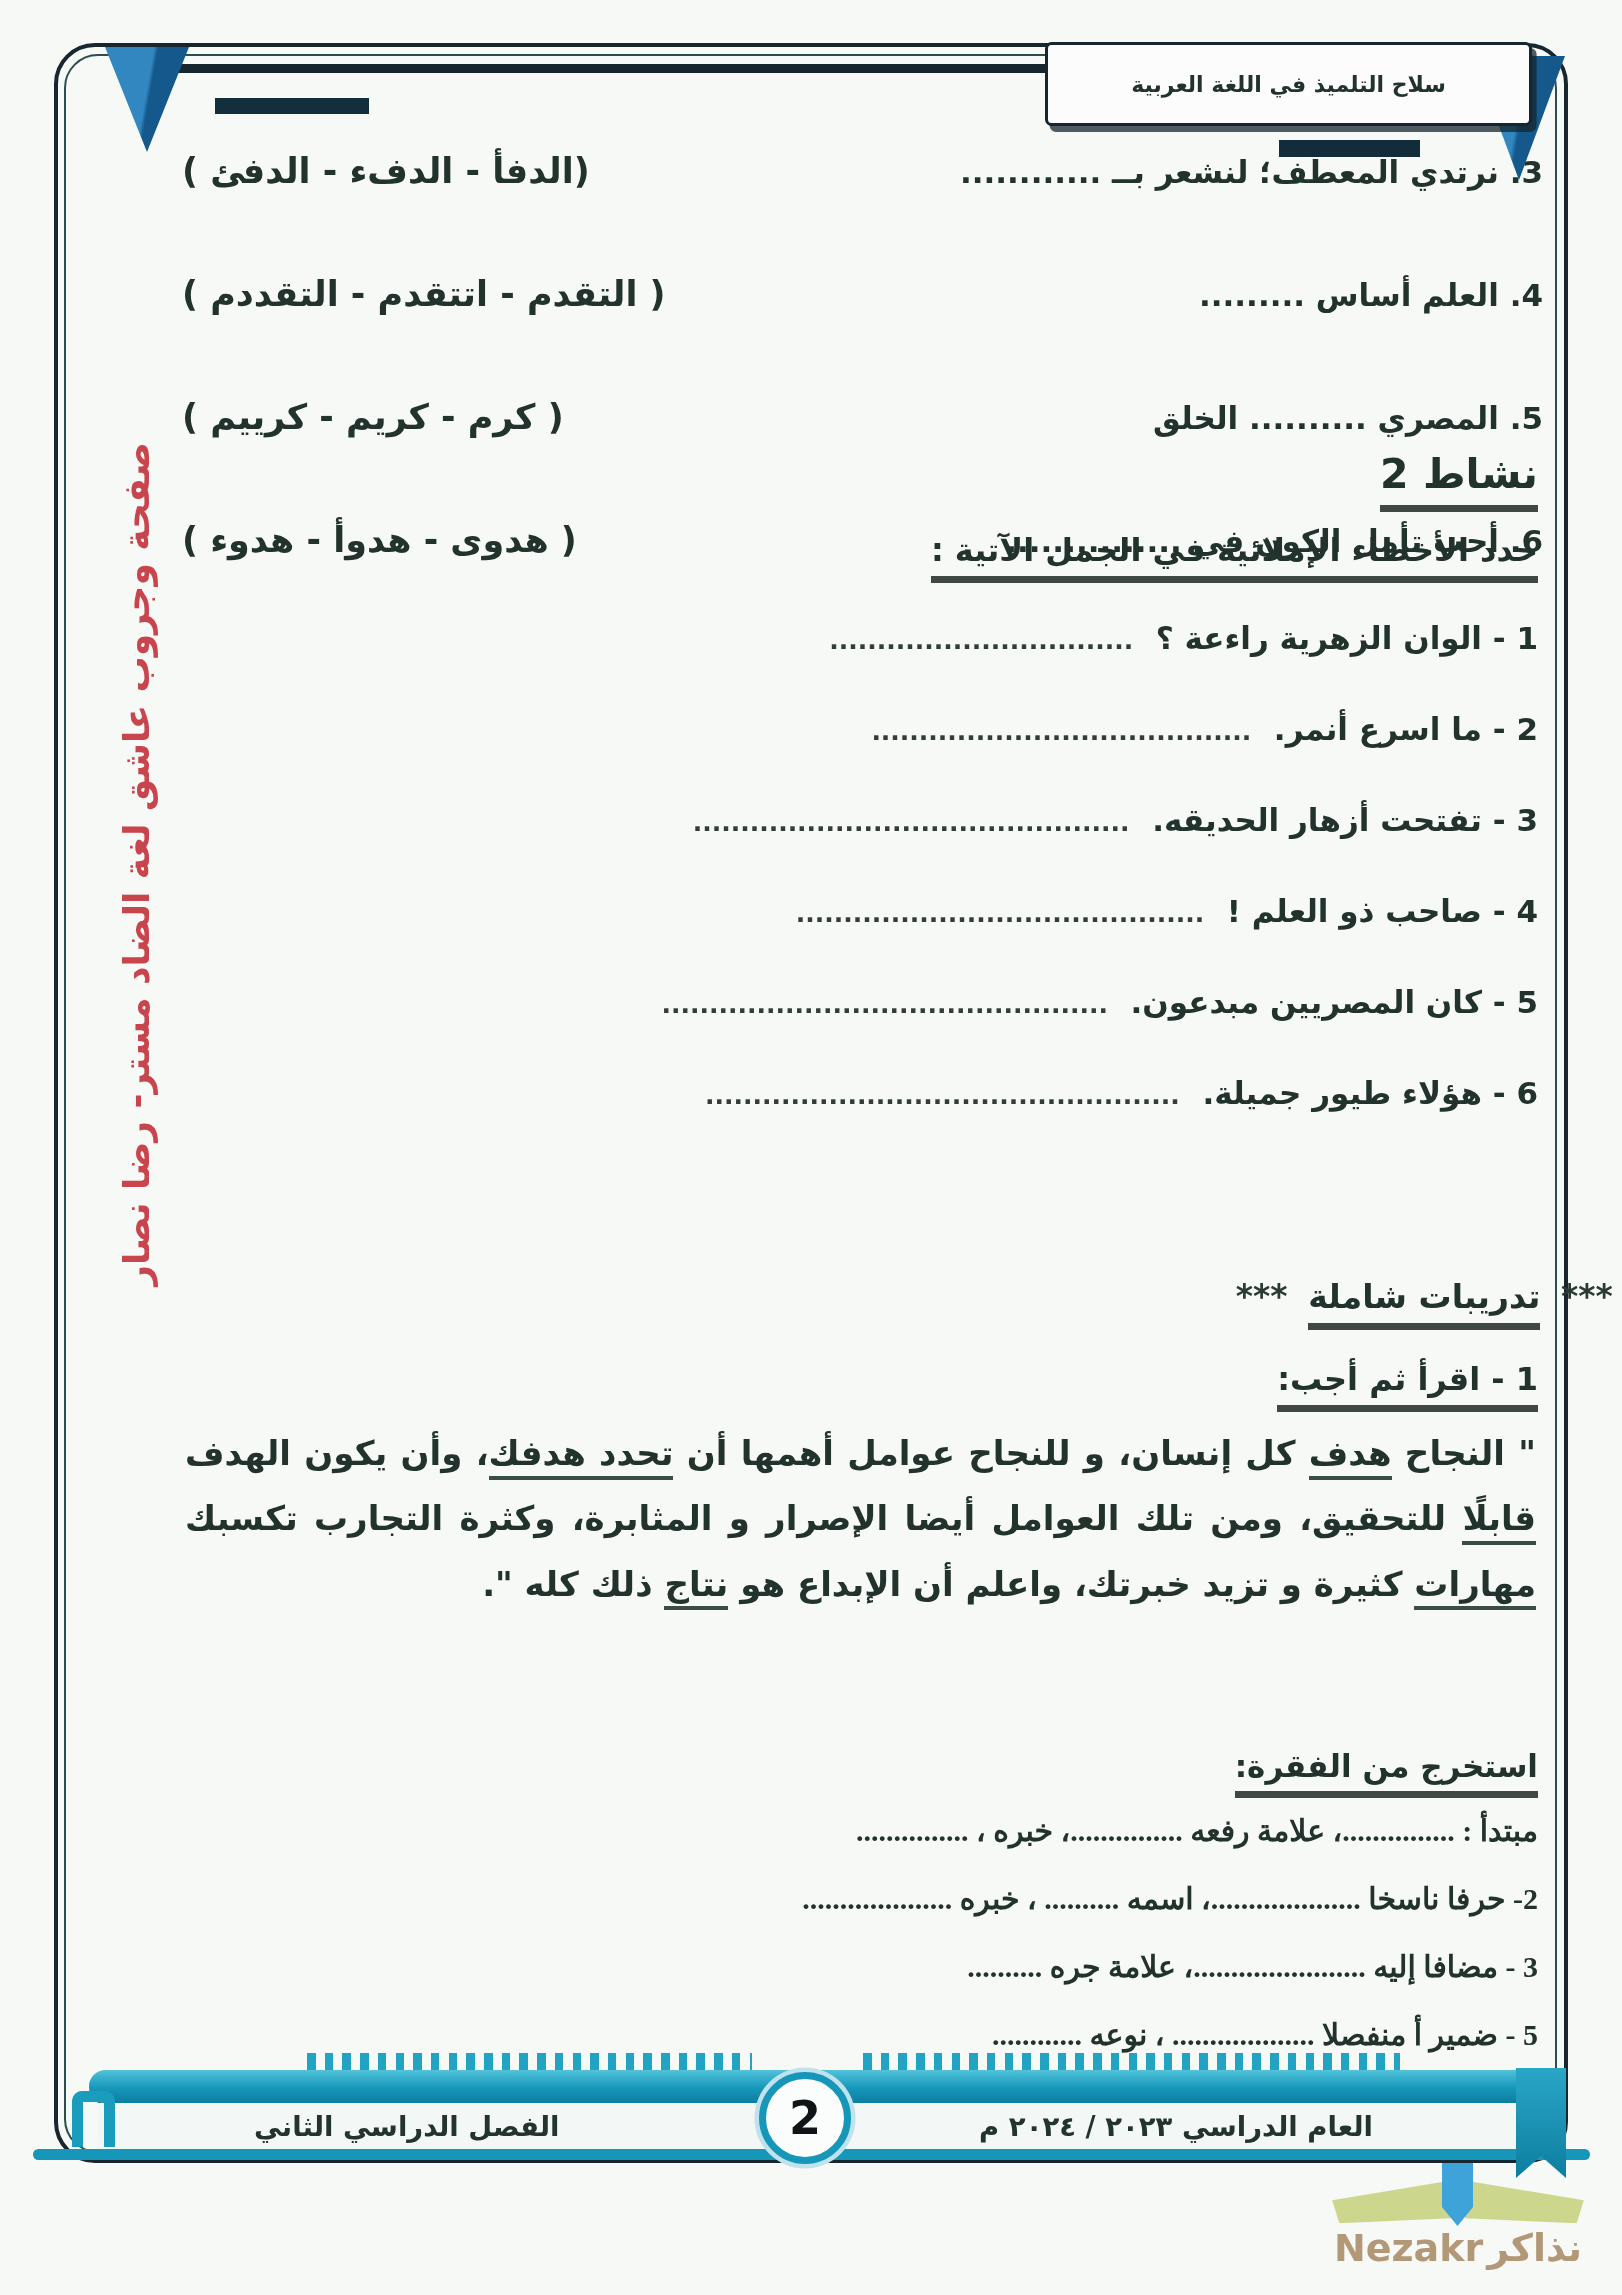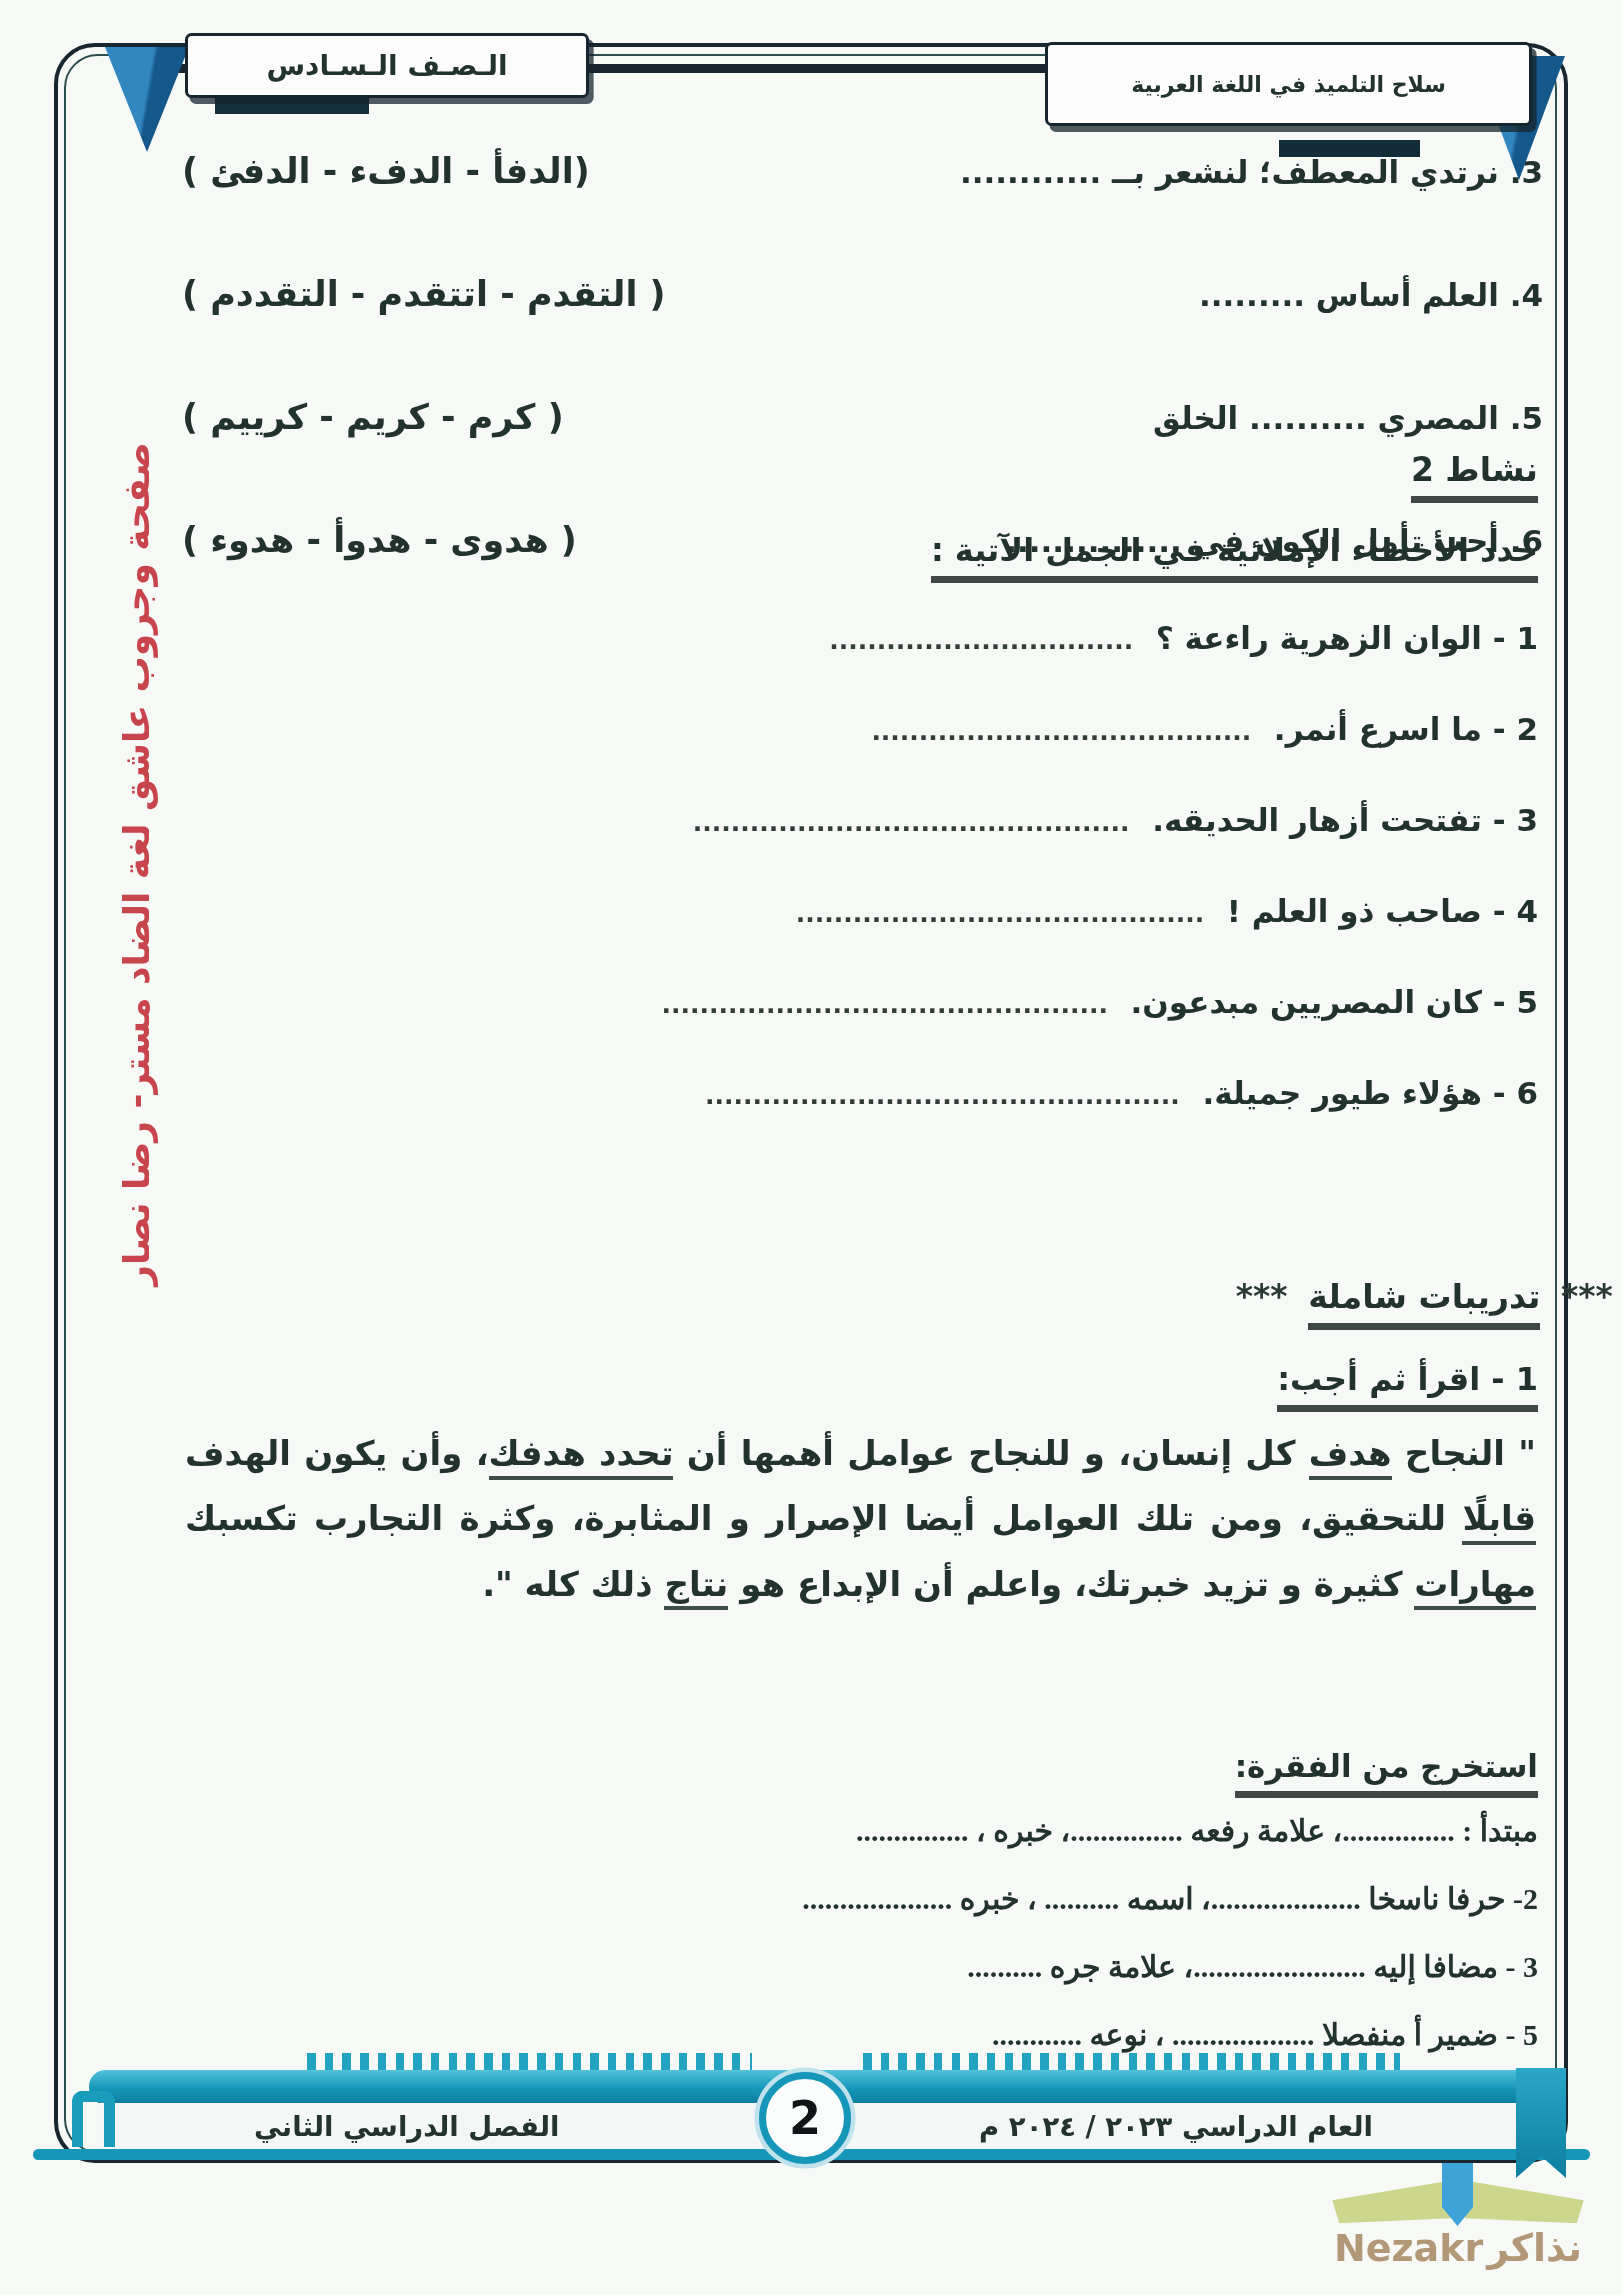--- a/index.html
+++ b/index.html
@@ -33,21 +33,21 @@
   .rednote-text{position:absolute;left:50%;top:50%;
     transform:translate(-50%,-50%) rotate(-90deg);
     white-space:nowrap;font-size:36px;color:#c8454e;}
   
   .vocab{position:absolute;top:111px;right:79px;left:183px;z-index:2;}
   .vrow{display:flex;justify-content:space-between;align-items:baseline;margin-bottom:43px;}
   .vq{font-size:31px;}
   .vopt{font-size:35px;white-space:nowrap;margin-top:40px;}
   
   .bar-u{display:inline-block;border-bottom:7.2px solid #3f4844;padding-bottom:6.5px;}
-  .act2-title{position:absolute;top:450px;right:84px;font-size:33px;z-index:2;}
+  .act2-title{position:absolute;top:450px;right:84px;font-size:41px;z-index:2;}
   .act2-instr{position:absolute;top:531px;right:84px;font-size:32px;z-index:2;}
   
   .sents{position:absolute;top:620px;right:84px;left:183px;z-index:2;}
   .sent{font-size:31px;margin-bottom:55px;text-align:right;}
   .dots{font-size:25px;letter-spacing:2.6px;color:#333d38;margin-right:11.8px;}
   
   .comp-title{position:absolute;top:1277px;left:0;right:0;text-align:right;font-size:33px;z-index:2;}
   .stars{margin:0 9.2px;color:#2a3a34;}
   .q1-title{position:absolute;top:1360px;right:84px;font-size:32px;z-index:2;}
   .para{position:absolute;top:1421px;right:86px;left:186px;font-size:34px;line-height:1.92;
@@ -97,23 +97,20 @@
   <div class="frame-inner"></div>
   <div class="topline"></div>
 
   <div class="ribbon ribbon-left"></div>
   <div class="ribbon ribbon-right"></div>
   <div class="hbar-left"></div>
   <div class="hbar-right"></div>
   <div class="hbox hbox-right">
     <span>سلاح التلميذ في اللغة العربية</span>
   </div>
-  <div class="hbox hbox-left">
-    <span>الـصـف الـسـادس</span>
-  </div>
 
   <div class="rednote">
     <span class="rednote-text">صفحة وجروب عاشق لغة الضاد مستر- رضا نصار</span>
   </div>
 
   <div class="vocab">
     <div class="vrow">
       <span class="vq">3. نرتدي المعطف؛ لنشعر بــ ............</span>
       <span class="vopt">(الدفأ - الدفء - الدفئ )</span>
     </div>

